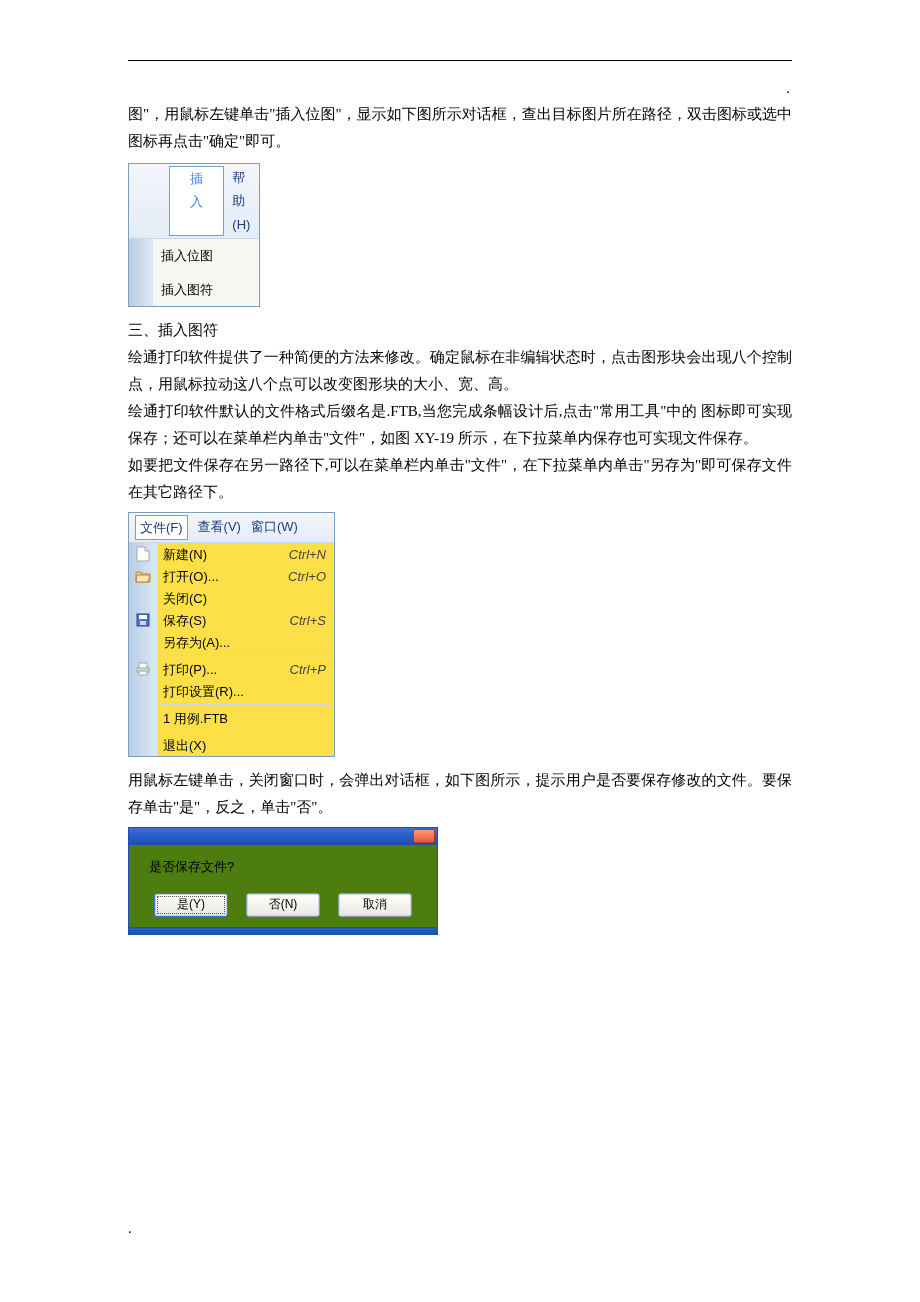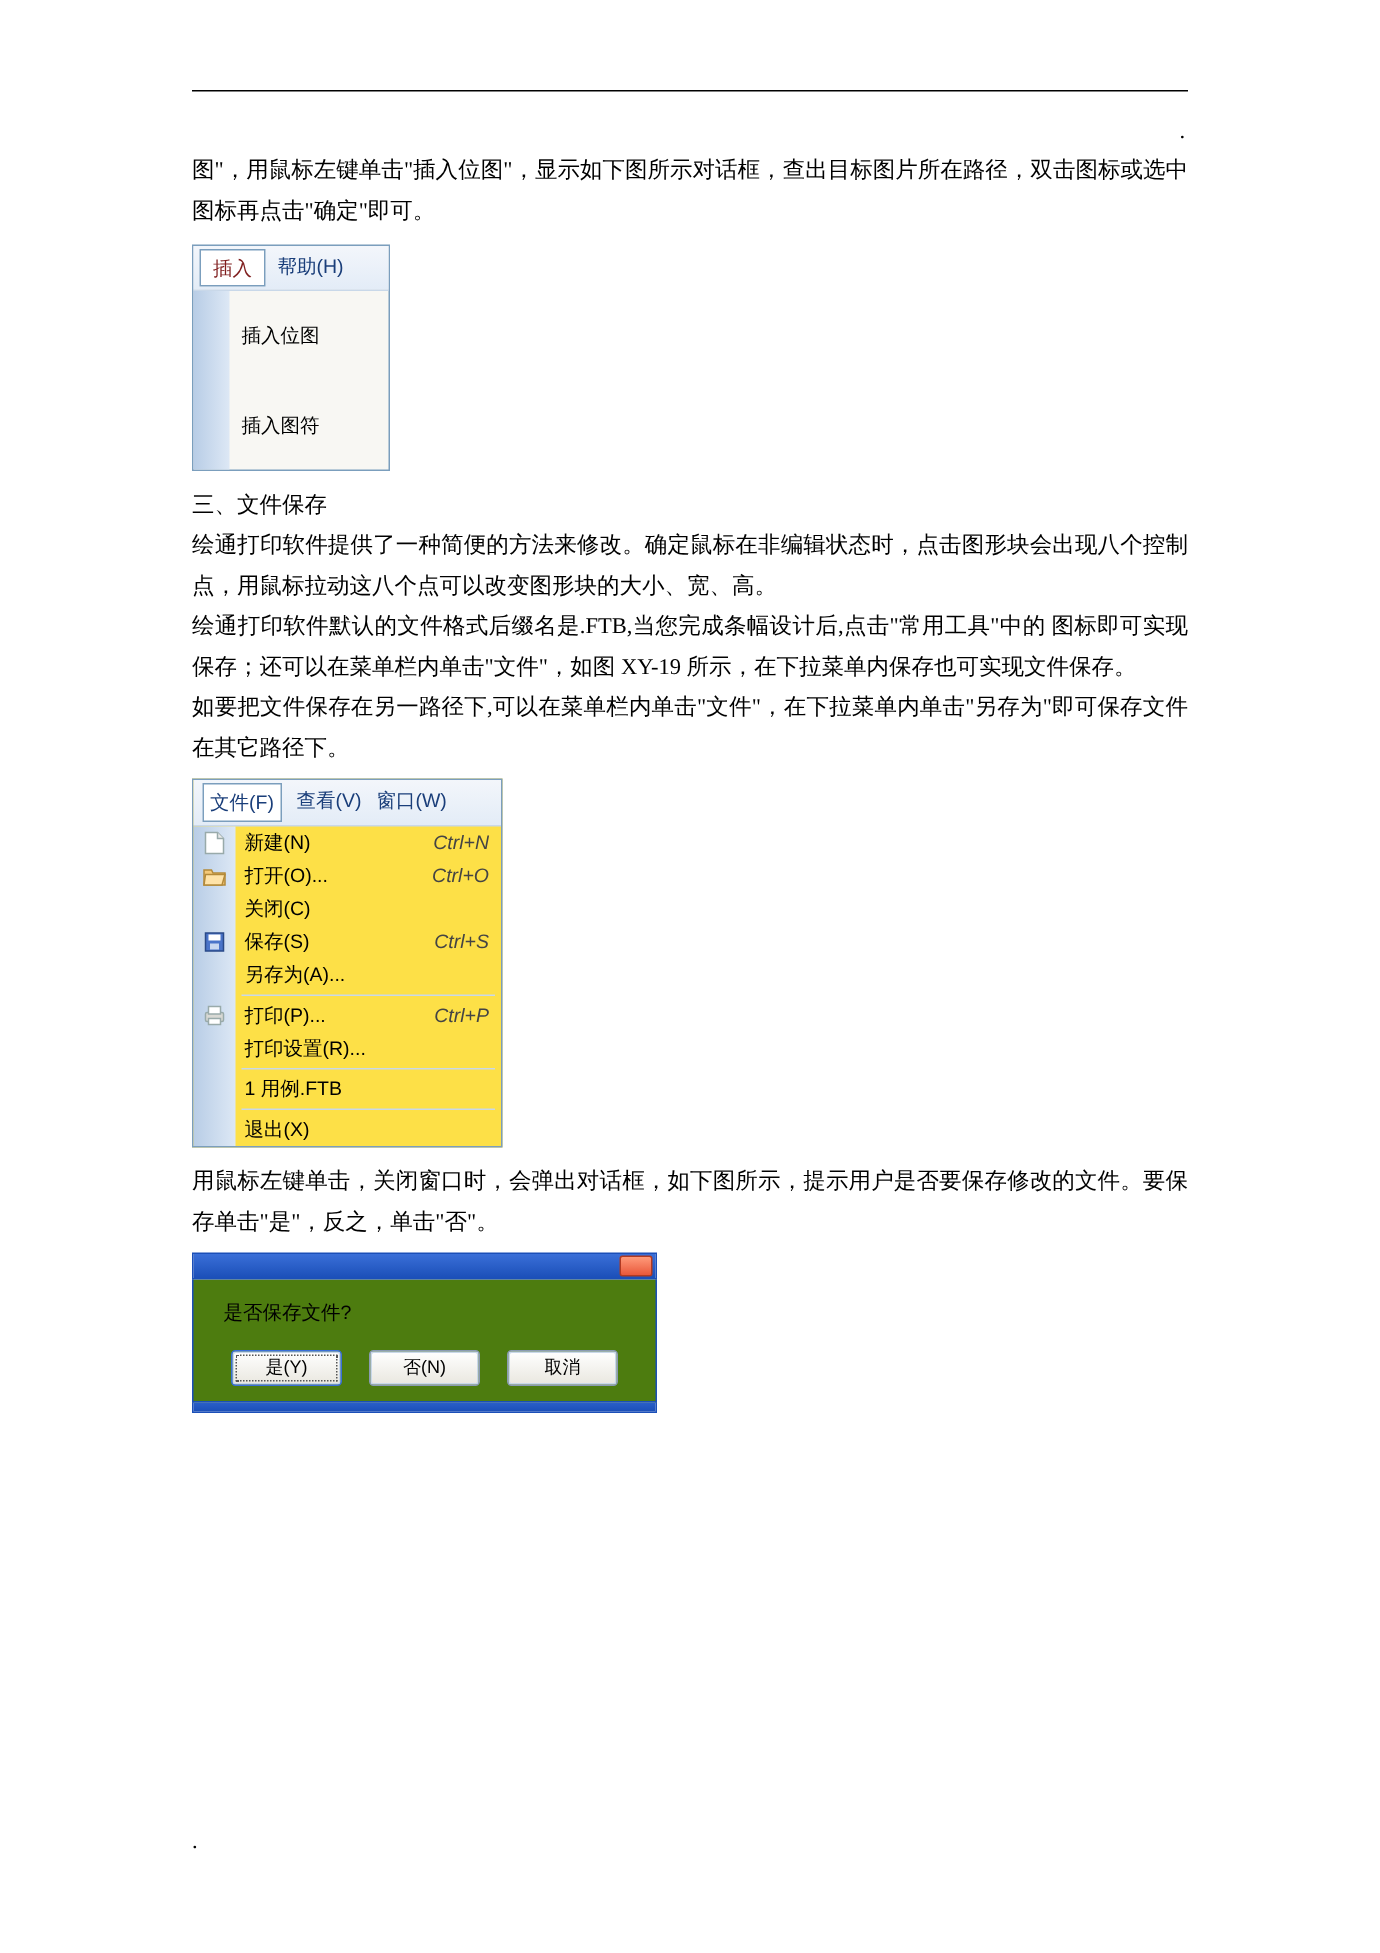--- a/index.html
+++ b/index.html
@@ -45,35 +45,36 @@
     display: flex;
     background: linear-gradient(#f3f6fb, #e3ecf7);
     border-bottom: 1px solid #c9d8e9;
     padding: 2px 4px;
     color: #1a3e7a;
   }
   .insert-menu-header span:first-child {
     margin-right: 8px;
     border: 1px solid #7b9ebd;
     background: #fff;
-    padding: 0 8px;
-    color: #7f1d1d;
+    padding: 0 20px;
+    color: #3b82f6;
+    margin-left: 36px;
   }
   .insert-menu-body {
     display: flex;
   }
   .insert-menu-gutter {
     width: 24px;
     background: linear-gradient(to right, #b8cde6, #dde8f5);
   }
   .insert-menu-items {
     flex: 1;
   }
   .insert-menu-item {
-    padding: 18px 8px;
+    padding: 5px 8px;
     color: #000;
   }
   
   .file-menu {
     margin: 6px 0 10px 0;
     width: 205px;
     background: #fde047;
     border: 1px solid #7b9ebd;
     font-family: "Microsoft YaHei", "SimSun", sans-serif;
     font-size: 13px;
@@ -213,21 +214,21 @@
     </div>
     <div class="insert-menu-body">
       <div class="insert-menu-gutter"></div>
       <div class="insert-menu-items">
         <div class="insert-menu-item">插入位图</div>
         <div class="insert-menu-item">插入图符</div>
       </div>
     </div>
   </div>
 
-  <p class="para">三、文件保存</p>
+  <p class="para">三、插入图符</p>
   <p class="para">绘通打印软件提供了一种简便的方法来修改。确定鼠标在非编辑状态时，点击图形块会出现八个控制点，用鼠标拉动这八个点可以改变图形块的大小、宽、高。</p>
   <p class="para">绘通打印软件默认的文件格式后缀名是.FTB,当您完成条幅设计后,点击"常用工具"中的 图标即可实现保存；还可以在菜单栏内单击"文件"，如图 XY-19 所示，在下拉菜单内保存也可实现文件保存。</p>
   <p class="para">如要把文件保存在另一路径下,可以在菜单栏内单击"文件"，在下拉菜单内单击"另存为"即可保存文件在其它路径下。</p>
 
   <div class="file-menu">
     <div class="file-menu-header">
       <span class="sel">文件(F)</span>
       <span>查看(V)</span>
       <span>窗口(W)</span>
     </div>

